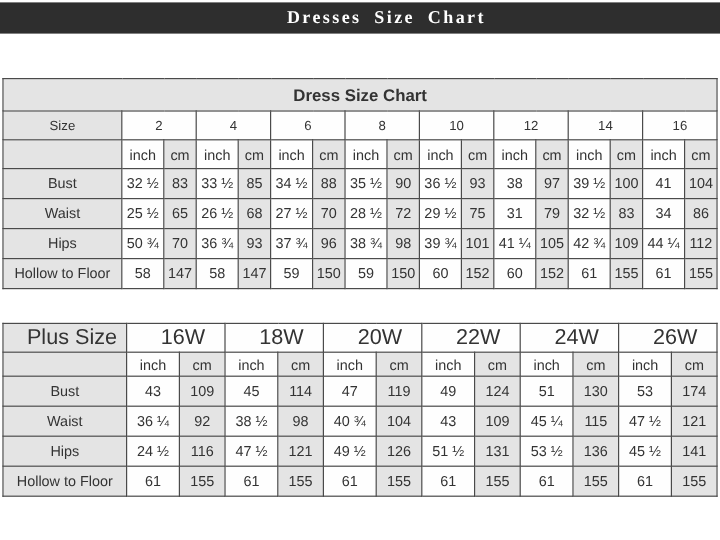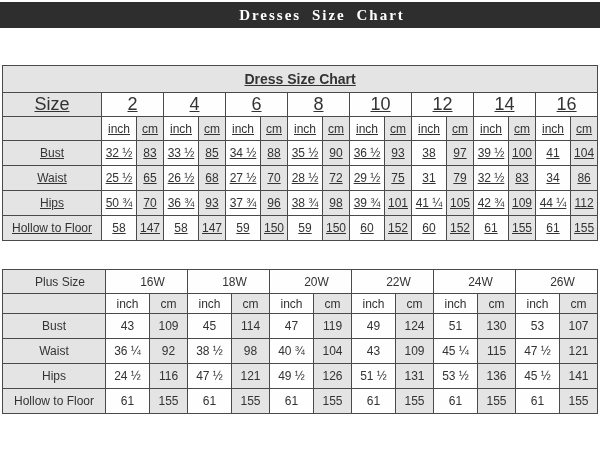--- a/index.html
+++ b/index.html
@@ -42,30 +42,30 @@
     padding: 0;
     overflow: hidden;
     white-space: nowrap;
   }
   table.size-table td.gray { background: #e4e4e4; }
   table.size-table td.white { background: #fefefe; }
   table.size-table .title-row td {
     font-weight: bold;
     font-size: 14px;
   }
-  #table1 { margin-top: 37px; text-decoration: underline; }
+  #table1 { margin-top: 37px; }
   #table1 .title-row td { height: 26px; }
-  #table1 .size-row td { font-size: 18px; }
+  #table1 .size-row td { font-size: 11px; }
   #table1 .body-row td { height: 24px; }
   #table1 col.c-label { width: 99px; }
   #table1 col.c-inch  { width: 35px; }
   #table1 col.c-cm    { width: 27px; }
   #table2 { margin-top: 28px; }
   #table2 .title-row td { height: 38px; }
-  #table2 .size-row td { font-size: 12px; padding-left: 12px; }
+  #table2 .size-row td { font-size: 18px; padding-left: 12px; }
   #table2 .unit-row td { height: 19px; }
   #table2 .body-row td { height: 24px; }
   #table2 col.c-label { width: 103px; }
   #table2 col.c-inch  { width: 44px; }
   #table2 col.c-cm    { width: 38px; }
 </style>
 </head>
 <body>
 
 <div class="banner">
@@ -252,21 +252,21 @@
         <td class="gray">109</td>
         <td class="white">45</td>
         <td class="gray">114</td>
         <td class="white">47</td>
         <td class="gray">119</td>
         <td class="white">49</td>
         <td class="gray">124</td>
         <td class="white">51</td>
         <td class="gray">130</td>
         <td class="white">53</td>
-        <td class="gray">107</td>
+        <td class="gray">174</td>
       </tr>
       <tr class="body-row">
         <td class="gray">Waist</td>
         <td class="white">36 ¼</td>
         <td class="gray">92</td>
         <td class="white">38 ½</td>
         <td class="gray">98</td>
         <td class="white">40 ¾</td>
         <td class="gray">104</td>
         <td class="white">43</td>

